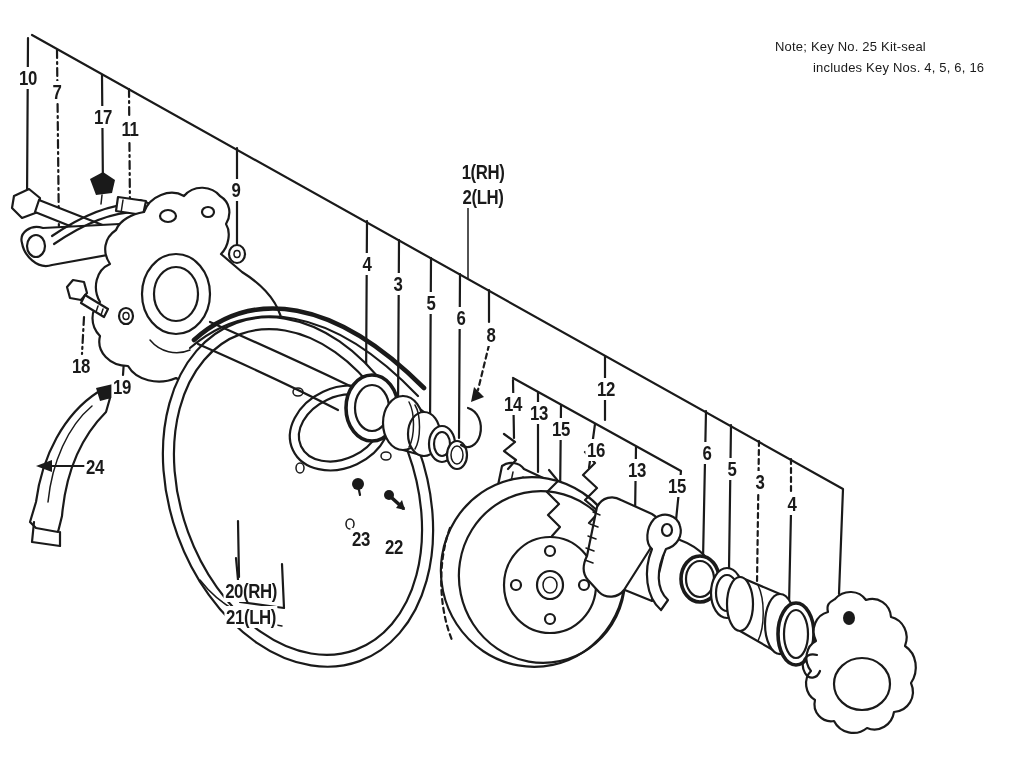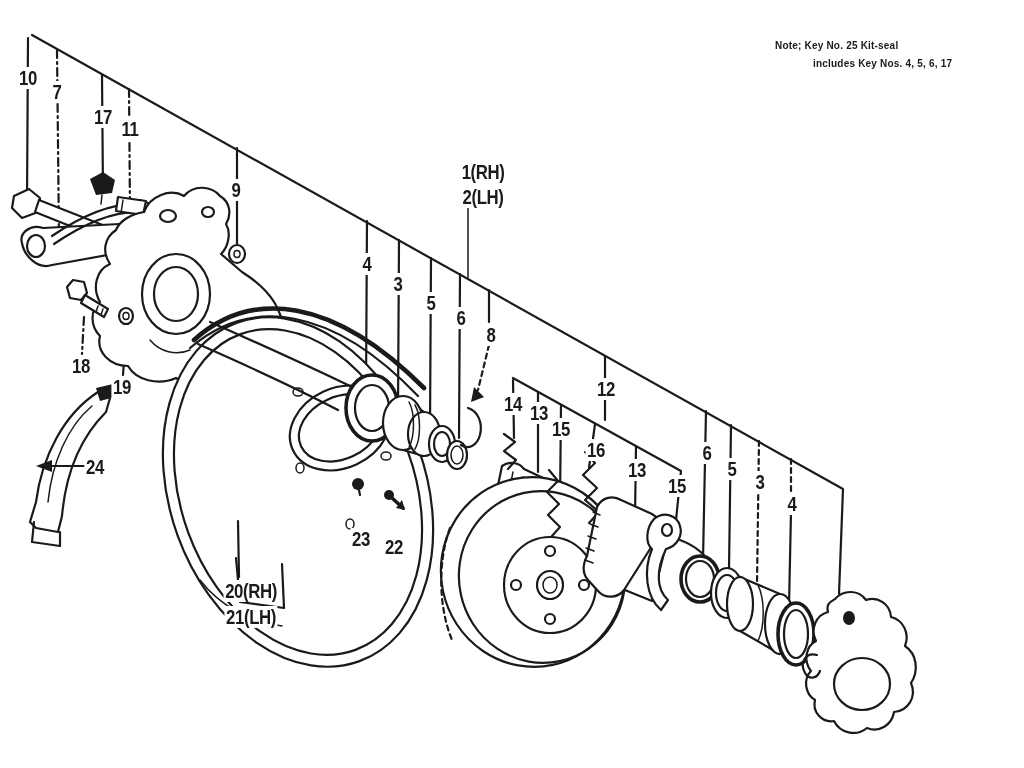--- a/index.html
+++ b/index.html
@@ -10,21 +10,21 @@
   svg{position:absolute;left:0;top:0;}
   .ln{fill:none;stroke:#1a1a1a;stroke-width:2.2;stroke-linecap:round;stroke-linejoin:round}
   .lt{stroke-width:3.6}
   .bd{stroke-width:4.6}
   .th{stroke-width:1.5}
   .wf{fill:#fff}
   .bf{fill:#1a1a1a;stroke:none}
   .dd{stroke-dasharray:8 4 2 4}
   .ds{stroke-dasharray:5 4}
   .note{
-    position:absolute;left:775px;top:40px;font-size:10px;font-weight:bold;
+    position:absolute;left:775px;top:40px;font-size:13px;font-weight:normal;
     letter-spacing:.2px;white-space:nowrap;line-height:1.15;
   }
   .note .l2{margin-left:38px;margin-top:6px;}
   .callout{
     position:absolute;transform:translate(-50%,-50%) scaleX(.84);
     font-size:20px;font-weight:bold;letter-spacing:-0.5px;line-height:1;
     background:#fff;padding:1px 2px;white-space:nowrap;
   }
 </style>
 </head>
@@ -242,21 +242,21 @@
 
   <g>
     <path class="ln" d="M238,521 L239,577"></path>
     <path class="ln" d="M84,466 L44,466"></path>
     <polygon class="bf" points="36,466 52,460 52,472"></polygon>
   </g>
 </svg>
 
   <div class="note">
     <div>Note; Key No. 25 Kit-seal</div>
-    <div class="l2">includes Key Nos. 4, 5, 6, 17</div>
+    <div class="l2">includes Key Nos. 4, 5, 6, 16</div>
   </div>
 
   <div id="callouts">
       <span class="callout" style="left: 28px; top: 78px;">10</span>
       <span class="callout" style="left: 57px; top: 92px;">7</span>
       <span class="callout" style="left: 103px; top: 117px;">17</span>
       <span class="callout" style="left: 130px; top: 129px;">11</span>
       <span class="callout" style="left: 236px; top: 190px;">9</span>
       <span class="callout" style="left: 483px; top: 172px;">1(RH)</span>
       <span class="callout" style="left: 483px; top: 197px;">2(LH)</span>

